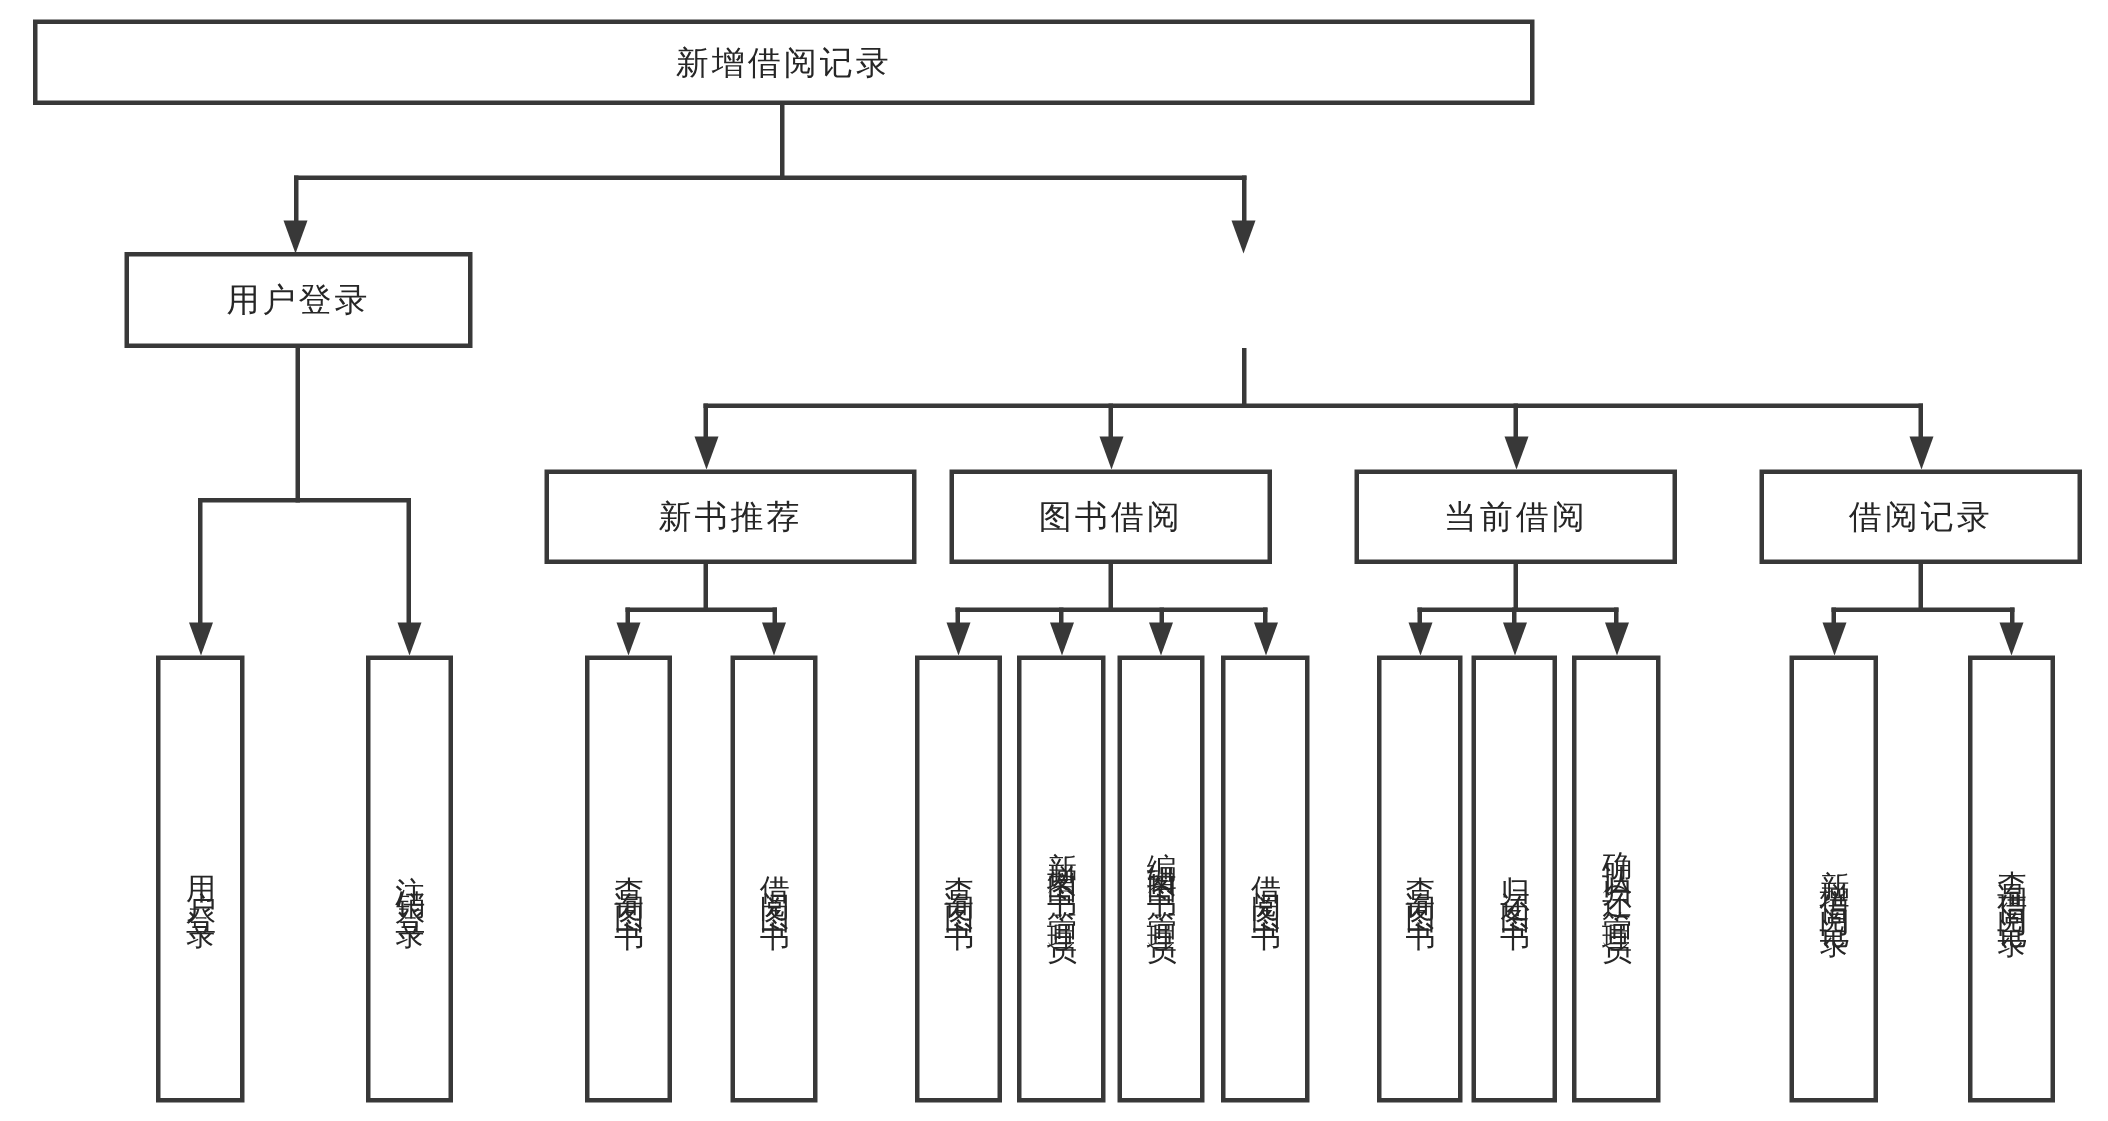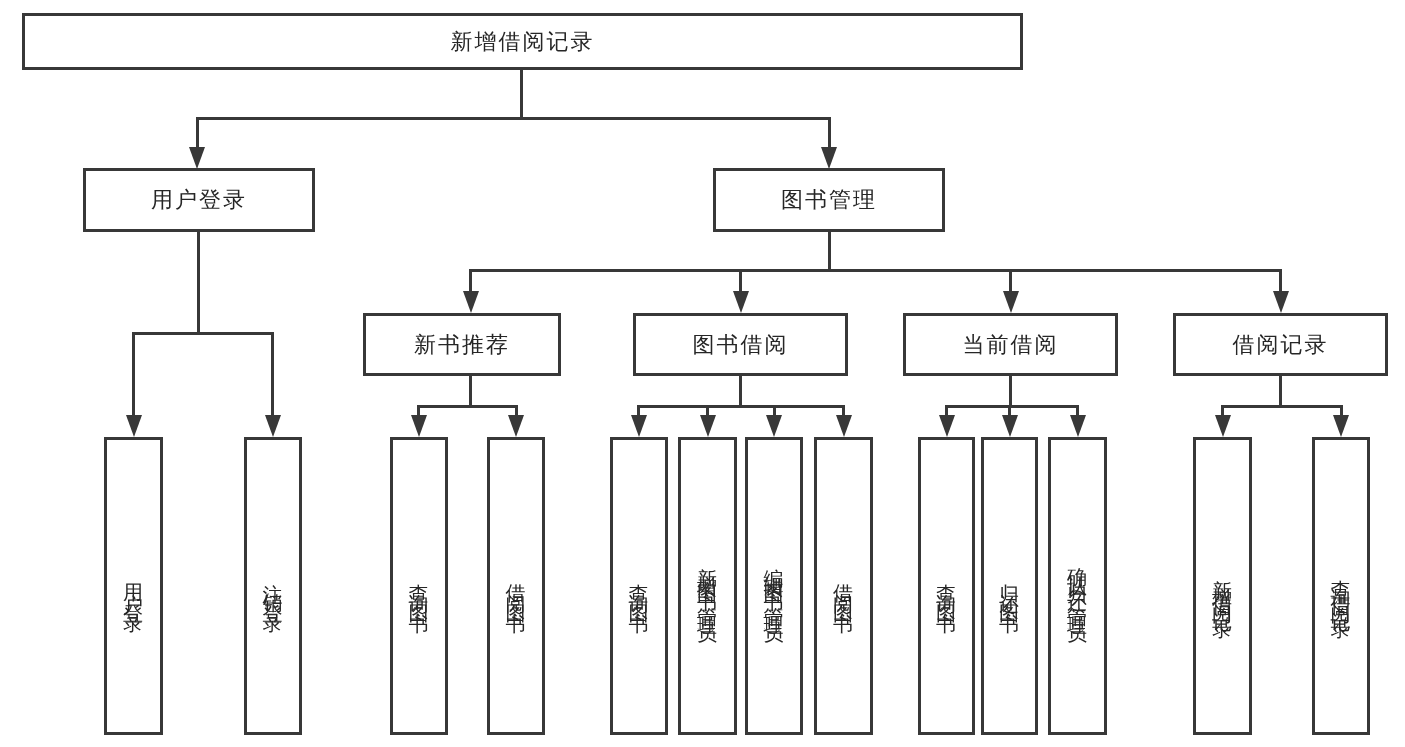--- a/index.html
+++ b/index.html
@@ -63,41 +63,40 @@
   <div class="box" style="left:22px;top:13px;width:1001px;height:57px;">新增借阅记录</div>
 
   <i class="ln ln-v" style="left:520px;top:70px;height:48px;"></i>
   <i class="ln ln-h" style="left:196px;top:117px;width:635px;"></i>
   <i class="ln ln-v" style="left:196px;top:117px;height:33px;"></i>
   <i class="ln ln-v" style="left:828px;top:117px;height:33px;"></i>
   <i class="arw" style="left:189px;top:147px;"></i>
   <i class="arw" style="left:821px;top:147px;"></i>
 
   <div class="box" style="left:83px;top:168px;width:232px;height:64px;">用户登录</div>
-  <div class="box" style="left:713px;top:168px;width:232px;height:64px;">图书管理</div>
 
   <i class="ln ln-v" style="left:197px;top:232px;height:103px;"></i>
   <i class="ln ln-h" style="left:132px;top:332px;width:142px;"></i>
   <i class="ln ln-v" style="left:132px;top:332px;height:84px;"></i>
   <i class="ln ln-v" style="left:271px;top:332px;height:84px;"></i>
   <i class="arw" style="left:126px;top:415px;"></i>
   <i class="arw" style="left:265px;top:415px;"></i>
 
   <i class="ln ln-v" style="left:828px;top:232px;height:40px;"></i>
   <i class="ln ln-h" style="left:469px;top:269px;width:813px;"></i>
   <i class="ln ln-v" style="left:469px;top:269px;height:24px;"></i>
   <i class="ln ln-v" style="left:739px;top:269px;height:24px;"></i>
   <i class="ln ln-v" style="left:1009px;top:269px;height:24px;"></i>
   <i class="ln ln-v" style="left:1279px;top:269px;height:24px;"></i>
   <i class="arw" style="left:463px;top:291px;"></i>
   <i class="arw" style="left:733px;top:291px;"></i>
   <i class="arw" style="left:1003px;top:291px;"></i>
   <i class="arw" style="left:1273px;top:291px;"></i>
 
-  <div class="box" style="left:363px;top:313px;width:198px;height:63px;">新书推荐</div>
+  <div class="box" style="left:363px;top:313px;width:248px;height:63px;">新书推荐</div>
   <div class="box" style="left:633px;top:313px;width:215px;height:63px;">图书借阅</div>
   <div class="box" style="left:903px;top:313px;width:215px;height:63px;">当前借阅</div>
   <div class="box" style="left:1173px;top:313px;width:215px;height:63px;">借阅记录</div>
 
   <i class="ln ln-v" style="left:469px;top:376px;height:32px;"></i>
   <i class="ln ln-h" style="left:417px;top:405px;width:101px;"></i>
   <i class="ln ln-v" style="left:417px;top:405px;height:12px;"></i>
   <i class="ln ln-v" style="left:515px;top:405px;height:12px;"></i>
   <i class="arw" style="left:411px;top:415px;"></i>
   <i class="arw" style="left:508px;top:415px;"></i>

